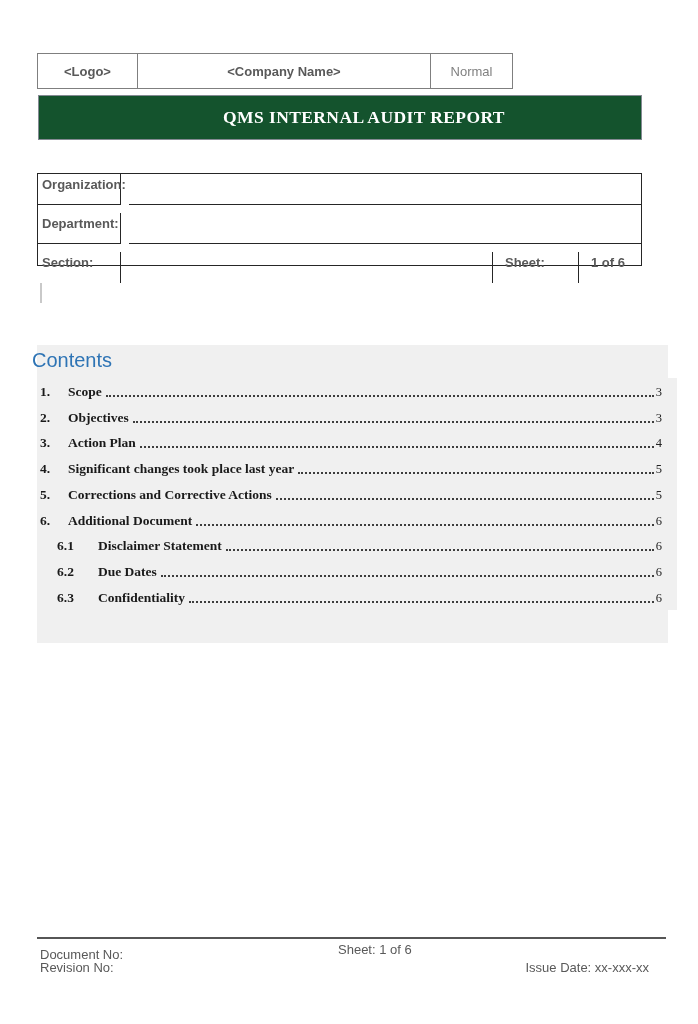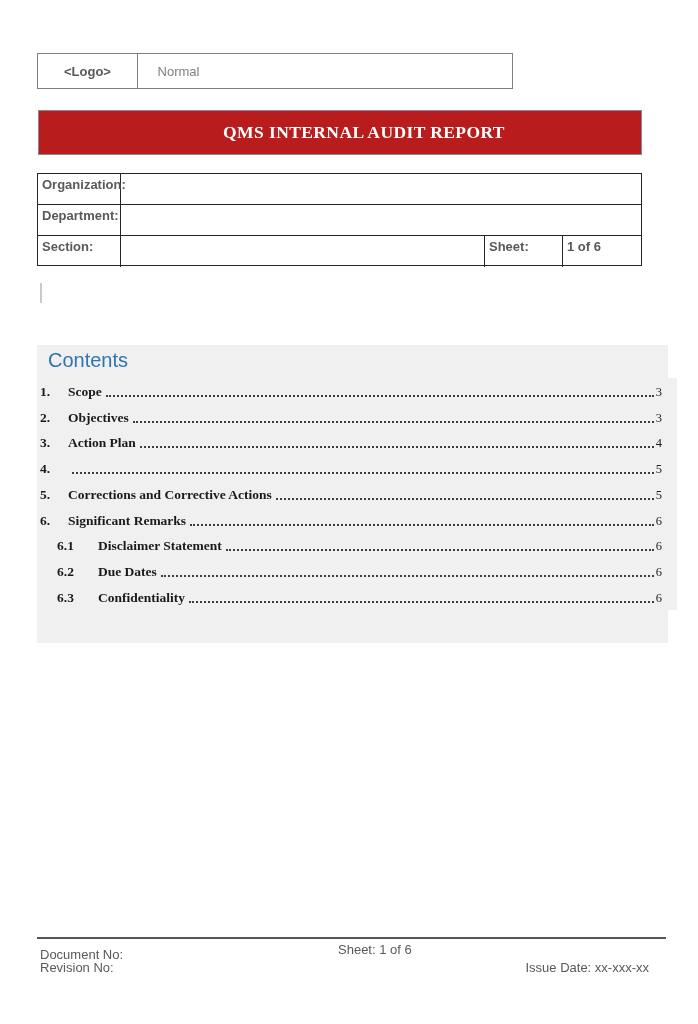--- a/index.html
+++ b/index.html
@@ -14,51 +14,51 @@
   }
   .header-cell{
     display:flex;align-items:center;justify-content:center;
     font-size:13px;color:#595959;box-sizing:border-box;
   }
   .header-cell.logo{width:100px;border-right:1px solid #7f7f7f;font-weight:bold;}
   .header-cell.company{flex:1;border-right:1px solid #7f7f7f;font-weight:bold;}
   .header-cell.style-name{width:81px;color:#808080;font-weight:normal;}
   
   .title-bar{
-    position:absolute;left:38px;top:110px;width:604px;height:45px;
-    background:#b91c1c;border:1px solid #848a93;box-sizing:border-box;
+    position:absolute;left:38px;top:95px;width:604px;height:45px;
+    background:#14532d;border:1px solid #848a93;box-sizing:border-box;
     display:flex;align-items:center;justify-content:center;
     padding-left:48px;
     font-family:"Liberation Serif",serif;font-weight:bold;
     font-size:17.5px;letter-spacing:0.4px;color:#ffffff;
   }
   
   .info-table{
     position:absolute;left:37px;top:173px;width:605px;height:93px;
     display:grid;grid-template-columns:83px 364px 78px 1fr;
     grid-template-rows:31px 31px 31px;
     border:1px solid #262626;box-sizing:border-box;
-    font-size:13px;color:#595959;
+    font-size:13px;color:#595959;gap:8px;
   }
   .info-cell{
     box-sizing:border-box;border-right:1px solid #262626;border-bottom:1px solid #262626;
     padding:3px 4px;font-weight:bold;
   }
   .info-cell.value{font-weight:normal;color:#1a1a1a;}
   .info-cell.span3{grid-column:2 / span 3;}
   .info-cell.no-r{border-right:none;}
   .info-cell.no-b{border-bottom:none;}
   
   .text-cursor{position:absolute;left:40px;top:283px;width:2px;height:20px;background:#c9c9c9;}
   
   .contents-outer{position:absolute;left:37px;top:345px;width:631px;height:298px;background:#f0f0f0;}
   .contents-inner{position:absolute;left:37px;top:378px;width:640px;height:232px;background:#f0f0f0;
     display:flex;flex-direction:column;box-sizing:border-box;padding-right:15px;}
   .contents-heading{
-    position:absolute;left:48px;top:349px;
+    position:absolute;left:32px;top:349px;
     font-size:20px;color:#2e74b5;font-weight:normal;
   }
   .toc-row{
     flex:1;display:flex;align-items:flex-end;box-sizing:border-box;
     padding-bottom:4px;padding-left:3px;
     font-family:"Liberation Serif",serif;font-weight:bold;
     font-size:13.5px;color:#1a1a1a;cursor:pointer;
   }
   .toc-row .num{flex:0 0 28px;}
   .toc-row.sub{padding-left:20px;}
@@ -71,20 +71,21 @@
   .f-doc{left:40px;top:947px;}
   .f-sheet{left:338px;top:942px;}
   .f-rev{left:40px;top:960px;}
   .f-issue{right:49px;top:960px;text-align:center;}
 </style>
 </head>
 <body>
 
 <div class="header-table">
   <div class="header-cell logo">&lt;Logo&gt;</div>
+  <div class="header-cell company">&lt;Company Name&gt;</div>
   <div class="header-cell style-name">Normal</div>
 </div>
 
 <div class="title-bar">QMS INTERNAL AUDIT REPORT</div>
 
 <div class="info-table">
   <div class="info-cell">Organization:</div>
   <div class="info-cell value span3 no-r"></div>
 
   <div class="info-cell">Department:</div>
@@ -117,34 +118,35 @@
 
   <div class="toc-row">
     <span class="num">3.</span>
     <span class="label">Action Plan</span>
     <span class="dots"></span>
     <span class="page">4</span>
   </div>
 
   <div class="toc-row">
     <span class="num">4.</span>
+    <span class="label">Significant changes took place last year</span>
     <span class="dots"></span>
     <span class="page">5</span>
   </div>
 
   <div class="toc-row">
     <span class="num">5.</span>
     <span class="label">Corrections and Corrective Actions</span>
     <span class="dots"></span>
     <span class="page">5</span>
   </div>
 
   <div class="toc-row">
     <span class="num">6.</span>
-    <span class="label">Significant Remarks</span>
+    <span class="label">Additional Document</span>
     <span class="dots"></span>
     <span class="page">6</span>
   </div>
 
   <div class="toc-row sub">
     <span class="num">6.1</span>
     <span class="label">Disclaimer Statement</span>
     <span class="dots"></span>
     <span class="page">6</span>
   </div>

